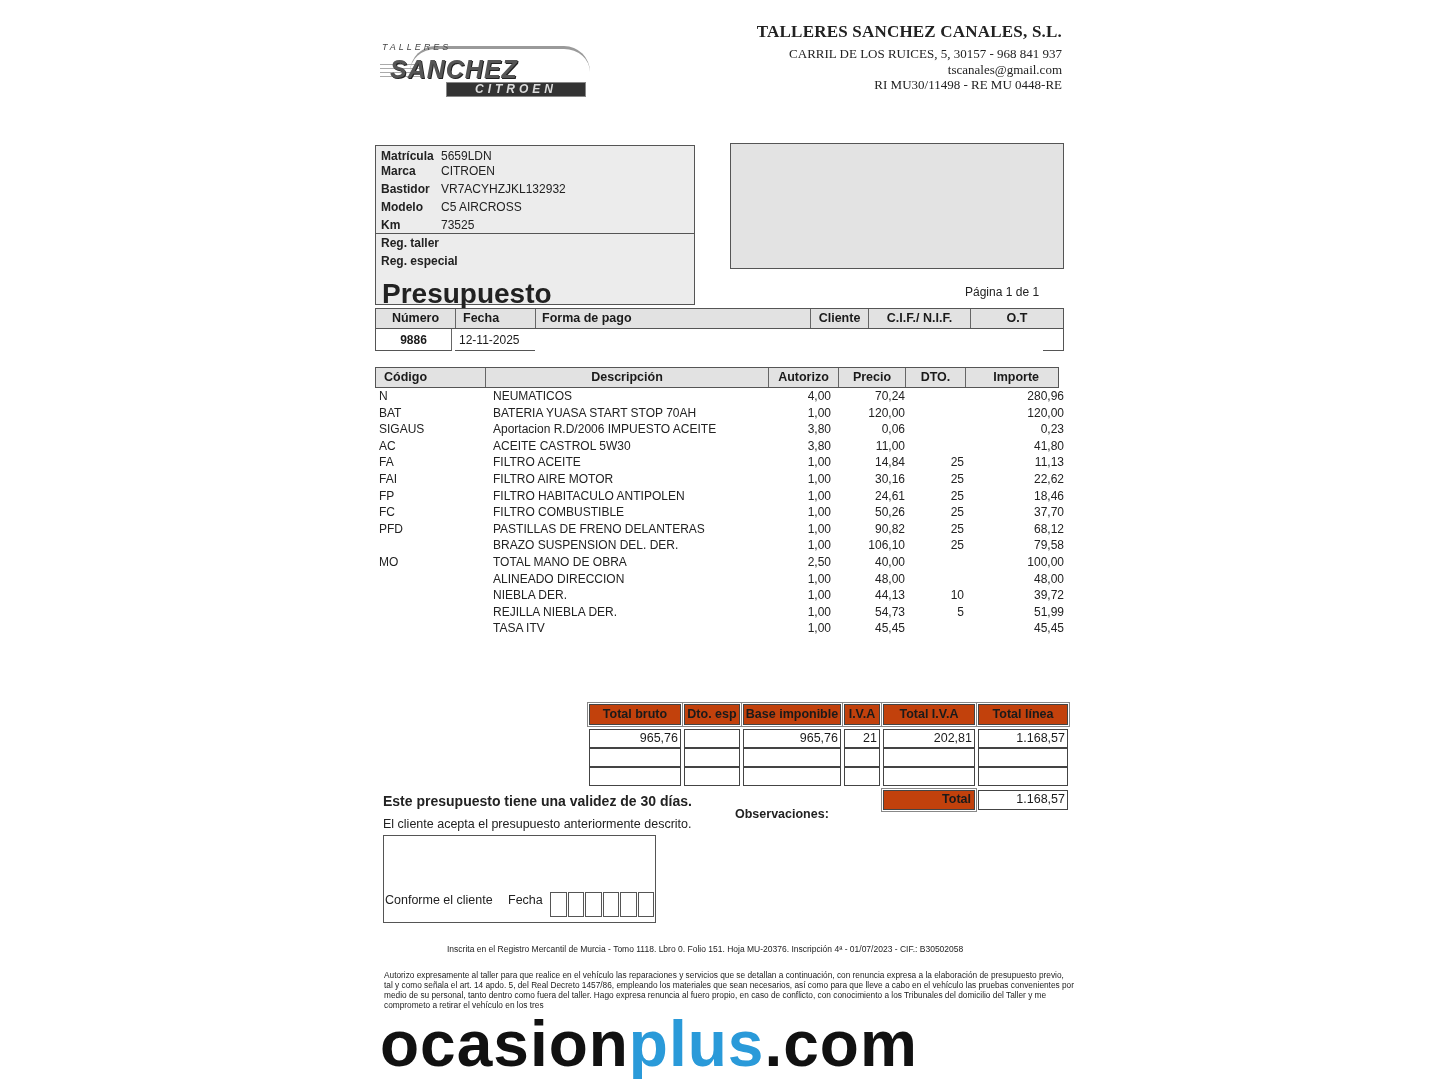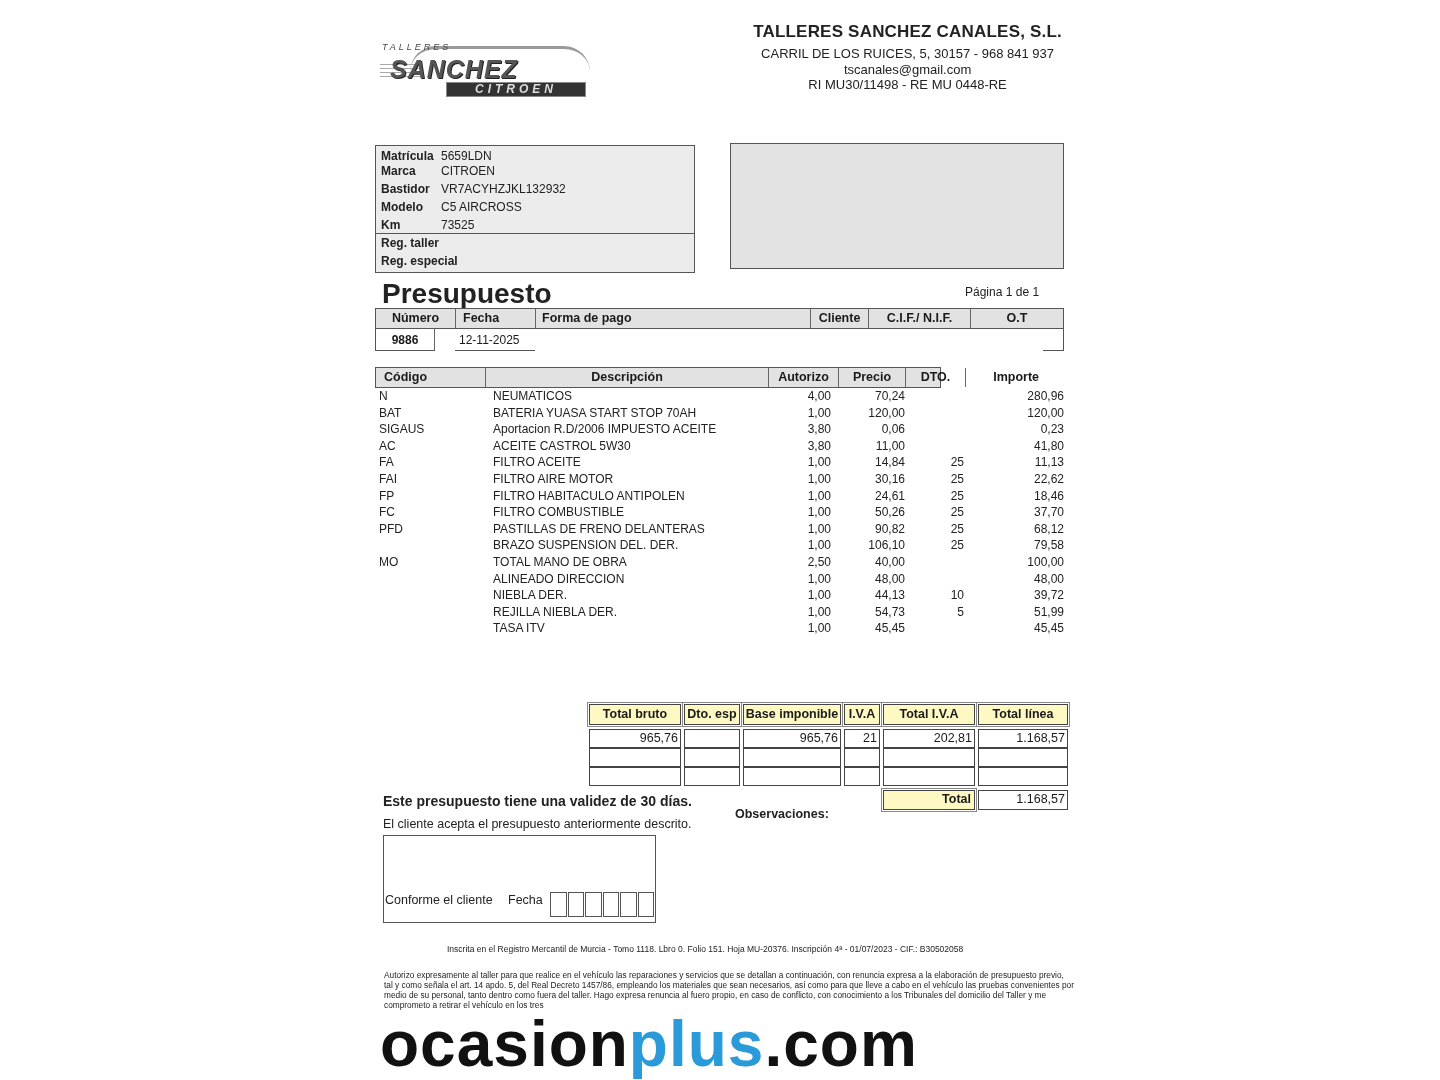--- a/index.html
+++ b/index.html
@@ -11,63 +11,63 @@
     
     .logo { left: 380px; top: 40px; width: 210px; height: 58px; }
     .logo .talleres { position: absolute; left: 2px; top: 2px; font-size: 9px; letter-spacing: 3px; color: #444; font-style: italic; }
     .logo .swoosh { position: absolute; left: 30px; top: 6px; width: 180px; height: 26px; border-top: 3px solid #9a9a9a; border-radius: 90px 90px 0 0; }
     .logo .sanchez { position: absolute; left: 10px; top: 15px; font-size: 25px; font-weight: bold; font-style: italic; color: #555; letter-spacing: 1px; text-shadow: 1px 1px 0 #222; }
     .logo .lines { position: absolute; left: 0; top: 24px; width: 40px; height: 14px;
       background: repeating-linear-gradient(to bottom, #aaa 0 1px, transparent 1px 4px); }
     .logo .canales { position: absolute; left: 66px; top: 42px; width: 140px; height: 15px; background: #333; border: 1px solid #888;
       color: #ddd; font-size: 12px; font-weight: bold; font-style: italic; text-align: center; letter-spacing: 4px; line-height: 13px; }
 
-    .company { right: 378px; top: 22px; text-align: center; }
+    .company { right: 378px; top: 22px; text-align: right; font-family: Liberation Serif, serif; }
     .company .name { font-size: 17px; font-weight: bold; color: #222; letter-spacing: 0.2px; }
     .company .line { font-size: 13px; color: #222; line-height: 15.5px; }
     .company .name { margin-bottom: 4px; }
 
     
-    .vehicle { left: 375px; top: 145px; width: 320px; height: 128px; border: 1.5px solid #555;
+    .vehicle { left: 375px; top: 145px; width: 320px; height: 160px; border: 1.5px solid #555;
       background: #ececec; }
     .vehicle .row { position: absolute; left: 5px; font-size: 12px; }
     .vehicle .lbl { position: absolute; left: 0; font-weight: bold; color: #222; white-space: nowrap; }
     .vehicle .val { position: absolute; left: 60px; color: #222; white-space: nowrap; }
     .vehicle .divider { position: absolute; left: 0; right: 0; top: 87px; border-top: 1.5px solid #555; }
 
     .client-box { left: 730px; top: 143px; width: 334px; height: 126px; border: 1.5px solid #555; background: #e3e3e3; }
 
     
     .doc-title { left: 382px; top: 278px; font-size: 28px; font-weight: bold; color: #222; }
     .page-info { left: 965px; top: 285px; font-size: 12px; color: #222; }
 
     
     .info-head { left: 375px; top: 308px; width: 689px; height: 21px; border: 1.5px solid #555; background: #e2e2e2; }
     .info-head .cell { position: absolute; top: 0; height: 19px; font-size: 12.5px; font-weight: bold; line-height: 19px; border-right: 1.5px solid #666; }
     .info-vals { left: 375px; top: 329px; width: 689px; height: 22px; }
     .info-vals .cell { position: absolute; top: 0; height: 22px; font-size: 12px; line-height: 22px; }
 
     
-    .items-head { left: 375px; top: 367px; width: 566px; height: 21px; border: 1.5px solid #555; background: #e2e2e2; }
+    .items-head { left: 375px; top: 367px; width: 684px; height: 21px; border: 1.5px solid #555; background: #e2e2e2; }
     .items-head .cell { position: absolute; top: 0; height: 19px; font-size: 12.5px; font-weight: bold; line-height: 19px; border-right: 1.5px solid #666; }
     .items-head .cell:last-child { border-right: none; }
     .items-body { left: 375px; top: 388px; width: 690px; }
     .item-row { position: relative; height: 16.6px; font-size: 12px; line-height: 16.6px; color: #222; }
     .item-row span { position: absolute; white-space: nowrap; }
     .c-code { left: 4px; }
     .c-desc { left: 118px; }
     .c-units { right: 234px; text-align: right; }
     .c-price { right: 160px; text-align: right; }
     .c-dto { right: 101px; text-align: right; }
     .c-imp { right: 1px; text-align: right; }
 
     
     .totals { left: 588px; top: 703px; }
     .tcell { position: absolute; border: 1.5px solid #444; font-size: 12.5px; }
-    .tcell.head { background: #fef9c3; font-weight: bold; text-align: center; line-height: 18px; height: 21px; outline: 1px solid #888; outline-offset: 1px; }
+    .tcell.head { background: #c2410c; font-weight: bold; text-align: center; line-height: 18px; height: 21px; outline: 1px solid #888; outline-offset: 1px; }
     .tcell.val { background: #fff; text-align: right; padding-right: 2px; line-height: 17px; height: 19px; font-size: 12.5px; }
 
     .validity { left: 383px; top: 793px; font-size: 14px; font-weight: bold; color: #222; }
     .accept { left: 383px; top: 817px; font-size: 12.5px; color: #222; }
     .observ { left: 735px; top: 807px; font-size: 12.5px; font-weight: bold; color: #222; }
 
     .sign-box { left: 383px; top: 835px; width: 273px; height: 88px; border: 1.5px solid #555; }
     .sign-box .conforme { position: absolute; left: 1px; top: 57px; font-size: 12.5px; color: #222; }
     .sign-box .fecha { position: absolute; left: 124px; top: 57px; font-size: 12.5px; color: #222; }
     .sign-box .digits { position: absolute; left: 166px; top: 56px; display: flex; }
@@ -134,21 +134,21 @@
 
 <div class="abs info-head">
   <div class="cell" style="left:0;width:80px;text-align:center;">Número</div>
   <div class="cell" style="left:80px;width:80px;padding-left:7px;">Fecha</div>
   <div class="cell" style="left:160px;width:275px;padding-left:6px;">Forma de pago</div>
   <div class="cell" style="left:435px;width:58px;text-align:center;">Cliente</div>
   <div class="cell" style="left:493px;width:102px;text-align:center;">C.I.F./ N.I.F.</div>
   <div class="cell" style="left:595px;width:92px;text-align:center;border-right:none;">O.T</div>
 </div>
 <div class="abs info-vals">
-  <div class="cell" style="left:0;width:60px;text-align:center;font-weight:bold;border-left:1.5px solid #555;border-bottom:1.5px solid #555;border-right:1.5px solid #666;">9886</div>
+  <div class="cell" style="left:0;width:77px;text-align:center;font-weight:bold;border-left:1.5px solid #555;border-bottom:1.5px solid #555;border-right:1.5px solid #666;">9886</div>
   <div class="cell" style="left:80px;width:80px;padding-left:4px;border-bottom:1.5px solid #555;">12-11-2025</div>
   <div class="cell" style="left:668px;width:21px;border-right:1.5px solid #555;border-bottom:1.5px solid #555;"></div>
 </div>
 
 <div class="abs items-head">
   <div class="cell" style="left:0;width:110px;padding-left:8px;">Código</div>
   <div class="cell" style="left:110px;width:283px;text-align:center;">Descripción</div>
   <div class="cell" style="left:393px;width:70px;text-align:center;">Autorizo</div>
   <div class="cell" style="left:463px;width:67px;text-align:center;">Precio</div>
   <div class="cell" style="left:530px;width:60px;text-align:center;">DTO.</div>

